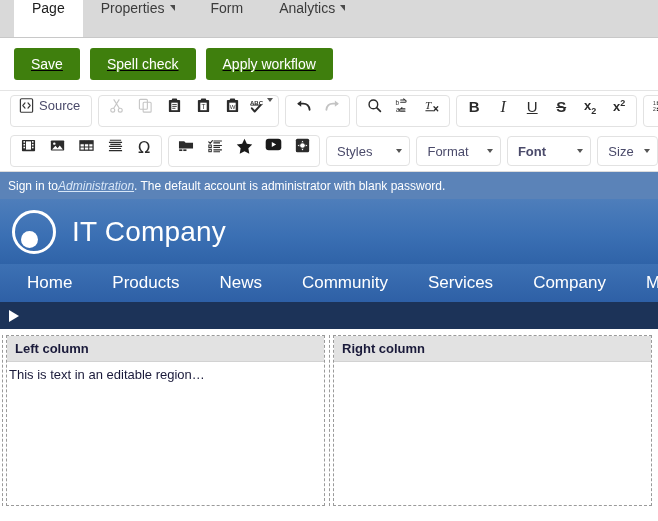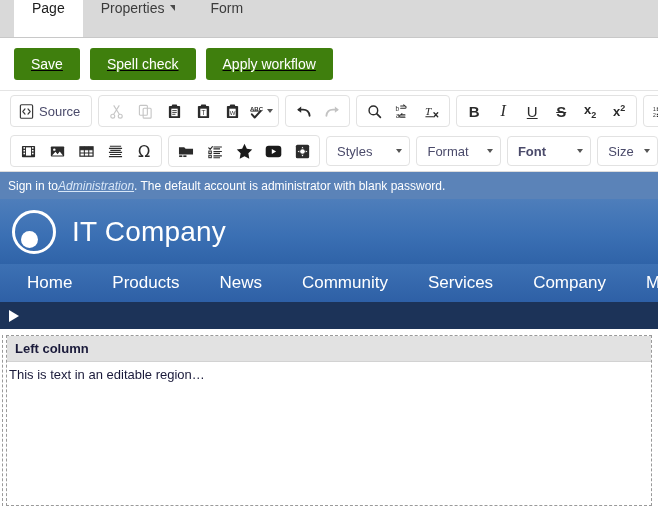--- a/index.html
+++ b/index.html
@@ -80,21 +80,21 @@
     align-items: center;
     border: 1px solid #e2e2e2;
     border-radius: 4px;
     padding: 2px 3px;
     background: #fff;
     gap: 1px;
   }
   .ckbtn {
     width: 28px; height: 26px;
     display: flex;
-    align-items: center;
+    align-items: flex-start;
     justify-content: center;
     cursor: pointer;
     border-radius: 3px;
     color: #2b2b2b;
     font-size: 14px;
     position: relative;
   }
   .ckbtn.disabled { opacity: .28; }
   .ckbtn svg { display: block; }
   .ckbtn-src {
@@ -258,20 +258,24 @@
   <div class="tab active">
     <span>Page</span>
   </div>
   <div class="tab">
     <span>Properties</span>
     <span class="caret-tri"></span>
   </div>
   <div class="tab">
     <span>Form</span>
   </div>
+  <div class="tab">
+    <span>Analytics</span>
+    <span class="caret-tri"></span>
+  </div>
 </div>
 
 <div class="actionbar">
   <button class="btn-green">Save</button>
   <button class="btn-green">Spell check</button>
   <button class="btn-green">Apply workflow</button>
 </div>
 
 <div class="cktoolbar ck-row1">
 
@@ -565,13 +569,17 @@
 
 <div class="navy-strip">
   <span class="play-tri"></span>
 </div>
 
 <div class="cols">
   <div class="col">
     <div class="col-head">Left column</div>
     <div class="col-body">This is text in an editable region…</div>
   </div>
+  <div class="col">
+    <div class="col-head">Right column</div>
+    <div class="col-body"></div>
+  </div>
 </div>
 
 </body></html>

